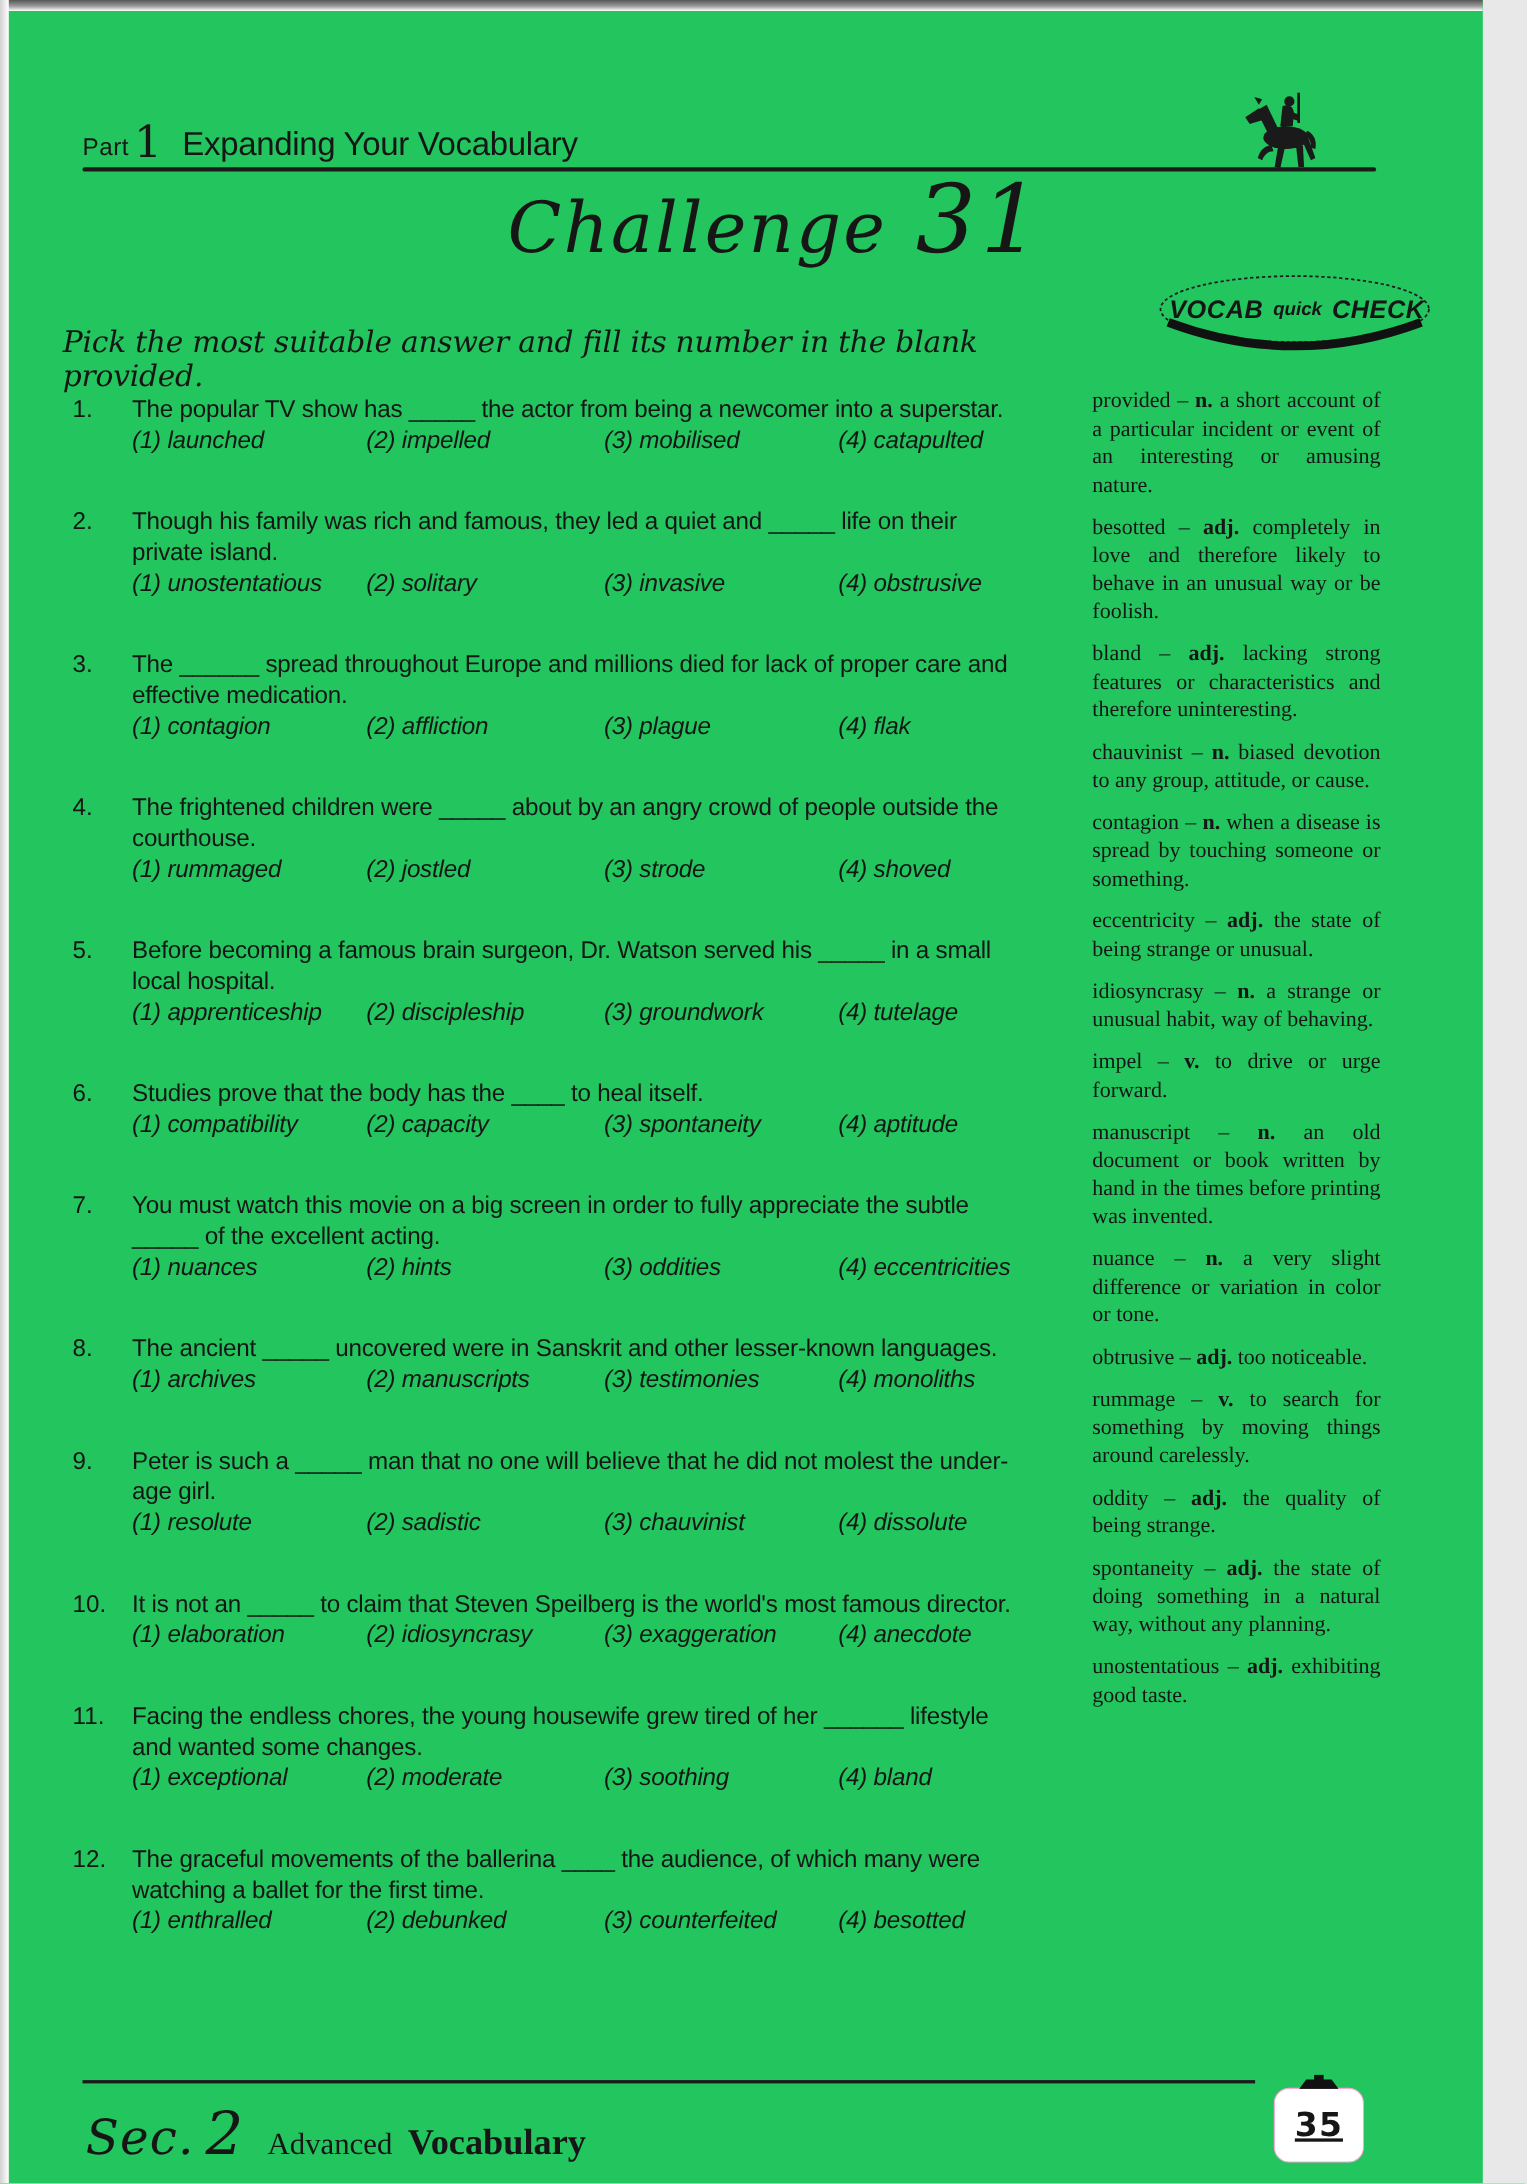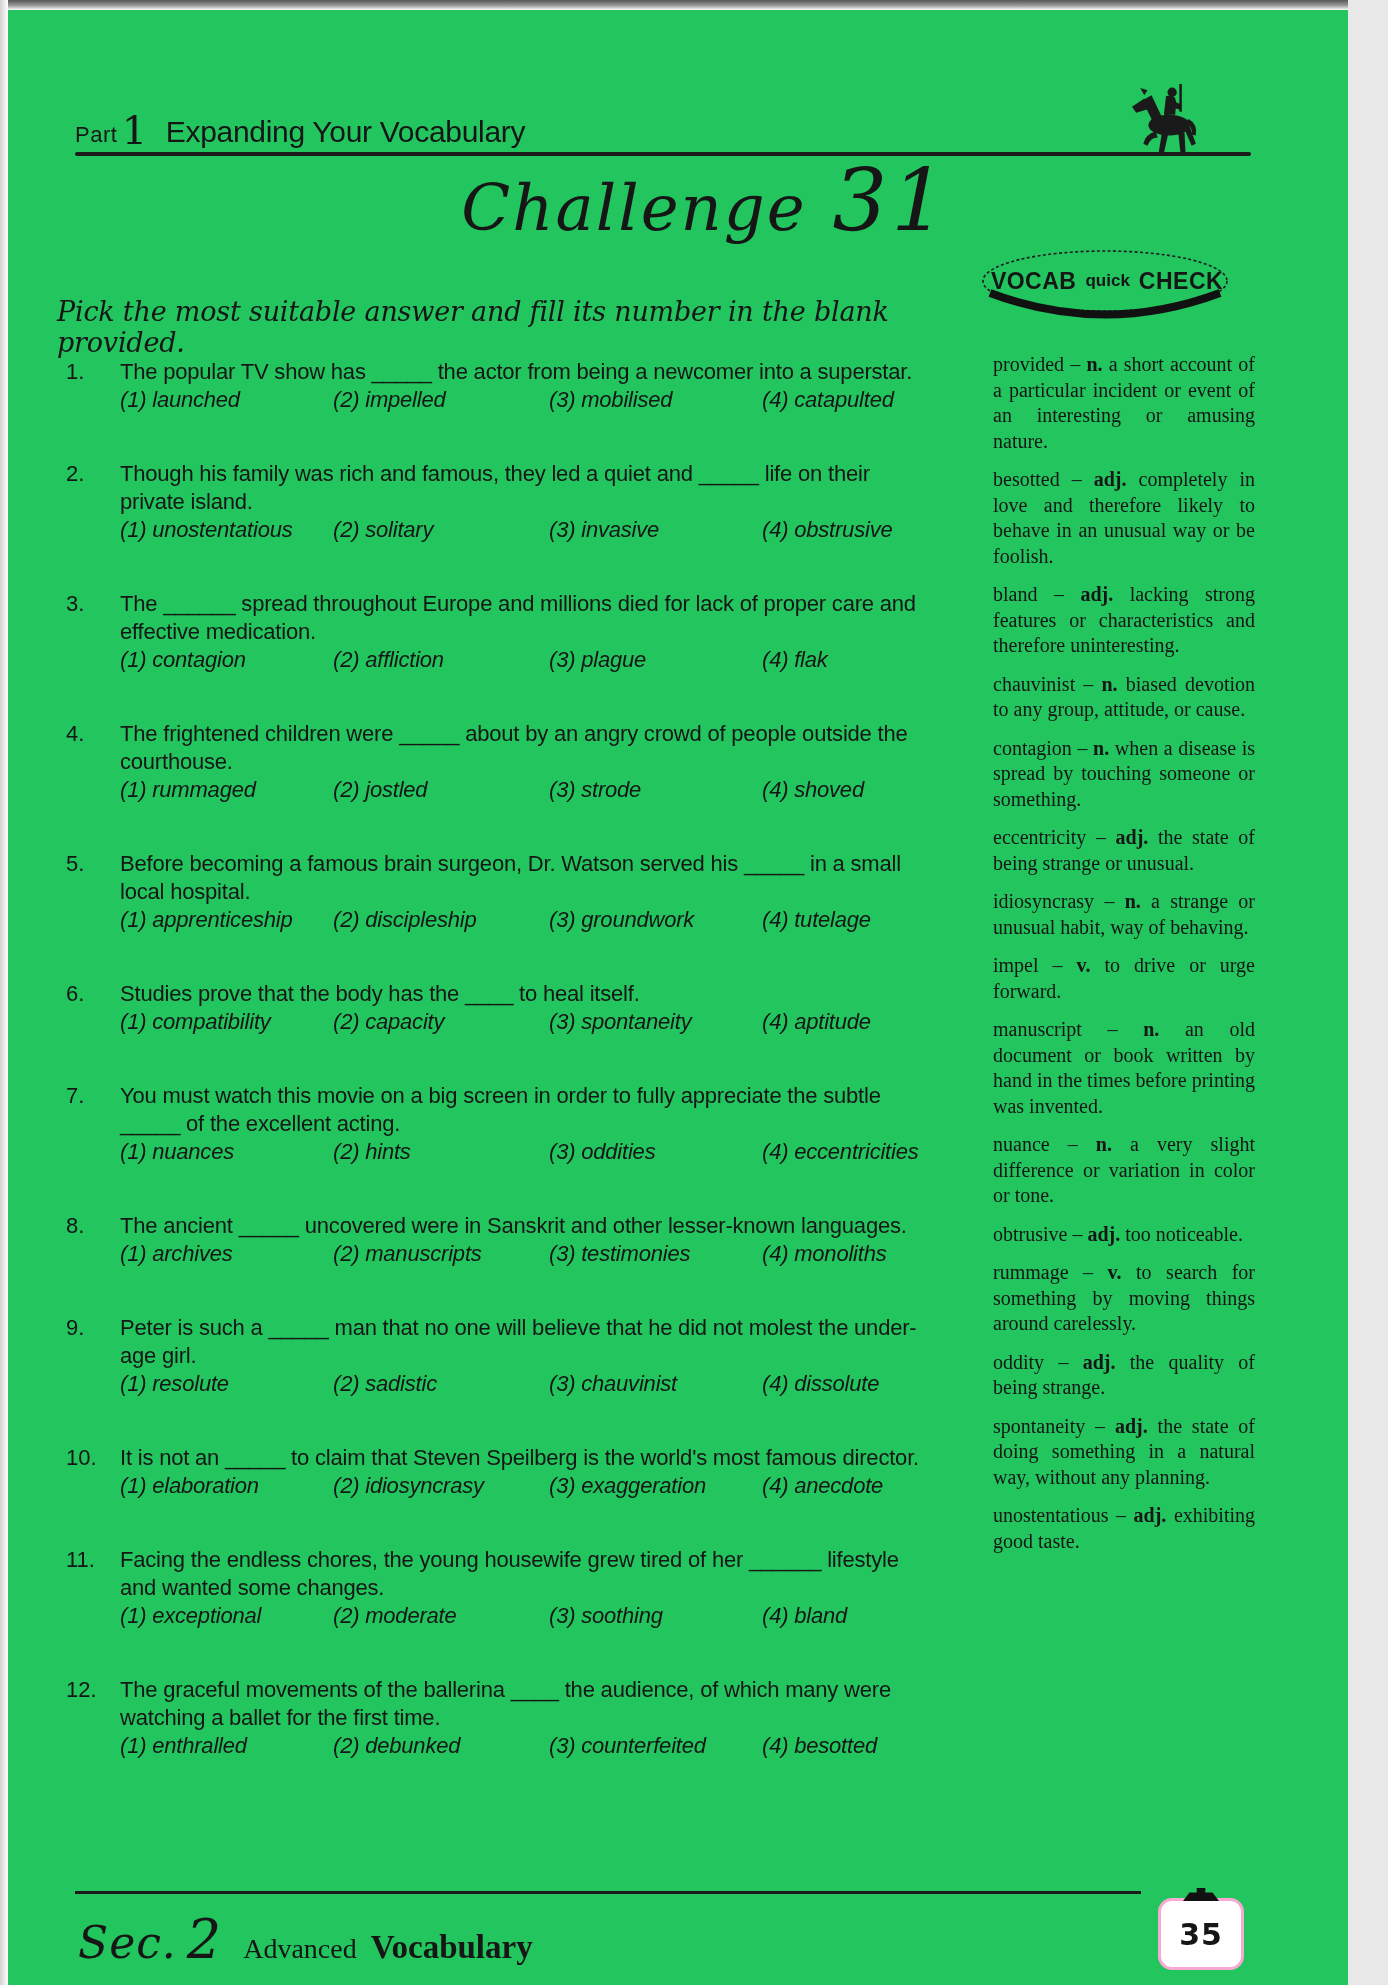--- a/index.html
+++ b/index.html
@@ -16,21 +16,21 @@
   .part-num{font-family:"DejaVu Serif",serif;font-size:40px;line-height:1;vertical-align:-2px;}
   .part-title{font-size:30px;font-weight:400;letter-spacing:-.3px;margin-left:14px;}
   .header-rule{position:absolute;left:75px;top:152px;width:1176px;height:4px;background:#1b1b1b;border-radius:2px;}
   .knight{position:absolute;left:1128px;top:84px;}
   
   .challenge{position:absolute;left:330px;top:150px;width:620px;text-align:right;
              font-family:"DejaVu Serif",serif;font-style:italic;white-space:nowrap;}
   .challenge .word{font-size:64px;letter-spacing:2px;}
   .challenge .num{font-size:86px;margin-left:26px;letter-spacing:4px;}
   
-  .badge{position:absolute;left:976px;top:244px;width:262px;height:94px;}
+  .badge{position:absolute;left:1048px;top:244px;width:262px;height:94px;font-style:italic;}
   .badge svg{position:absolute;left:0;top:0;}
   .badge .txt{position:absolute;left:0;top:0;width:100%;height:74px;display:flex;
               align-items:center;justify-content:center;gap:9px;font-weight:700;white-space:nowrap;}
   .badge .big{font-size:23px;letter-spacing:.5px;}
   .badge .small{font-size:17px;}
   
   .instruction{position:absolute;left:57px;top:296px;width:930px;
                font-family:"DejaVu Serif",serif;font-style:italic;font-size:27px;letter-spacing:-.2px;}
   
   .questions{position:absolute;left:66px;top:358px;width:860px;}
@@ -44,22 +44,22 @@
             font-family:"Liberation Serif",serif;font-size:20px;line-height:25.5px;}
   .def{margin:0 0 13px 0;text-align:justify;}
   .def .pos{font-weight:700;}
   
   .footer-rule{position:absolute;left:75px;top:1891px;width:1066px;height:3px;background:#1b1b1b;}
   .footer{position:absolute;left:78px;top:1908px;white-space:nowrap;font-family:"Liberation Serif",serif;}
   .sec-script{font-family:"DejaVu Serif",serif;font-style:italic;font-size:44px;letter-spacing:1px;}
   .sec-num{font-family:"DejaVu Serif",serif;font-style:italic;font-size:54px;margin-left:6px;}
   .sec-adv{font-size:28px;margin-left:18px;}
   .sec-voc{font-size:33px;font-weight:700;margin-left:10px;font-family:"Liberation Serif",serif;}
-  .page-badge{position:absolute;left:1158px;top:1898px;width:80px;height:66px;border:3px solid #f9a8d4;
-              border-radius:14px;background:#fff;display:flex;align-items:center;justify-content:center;}
+  .page-badge{position:absolute;left:1158px;top:1898px;width:80px;height:66px;border:1px solid #f9a8d4;
+              border-radius:14px;background:#fff;display:flex;align-items:center;justify-content:center;text-decoration:underline;}
   .page-badge::before{content:"";position:absolute;top:-13px;left:50%;transform:translateX(-50%);
               width:36px;height:13px;background:#111;
               clip-path:polygon(0 100%,18% 35%,38% 35%,38% 0,62% 0,62% 35%,82% 35%,100% 100%);}
   .page-num{font-size:30px;font-weight:700;font-family:"DejaVu Sans",sans-serif;letter-spacing:1px;}
 </style>
 </head>
 <body>
 
 <div class="page">
   <div class="scan-top"></div>

